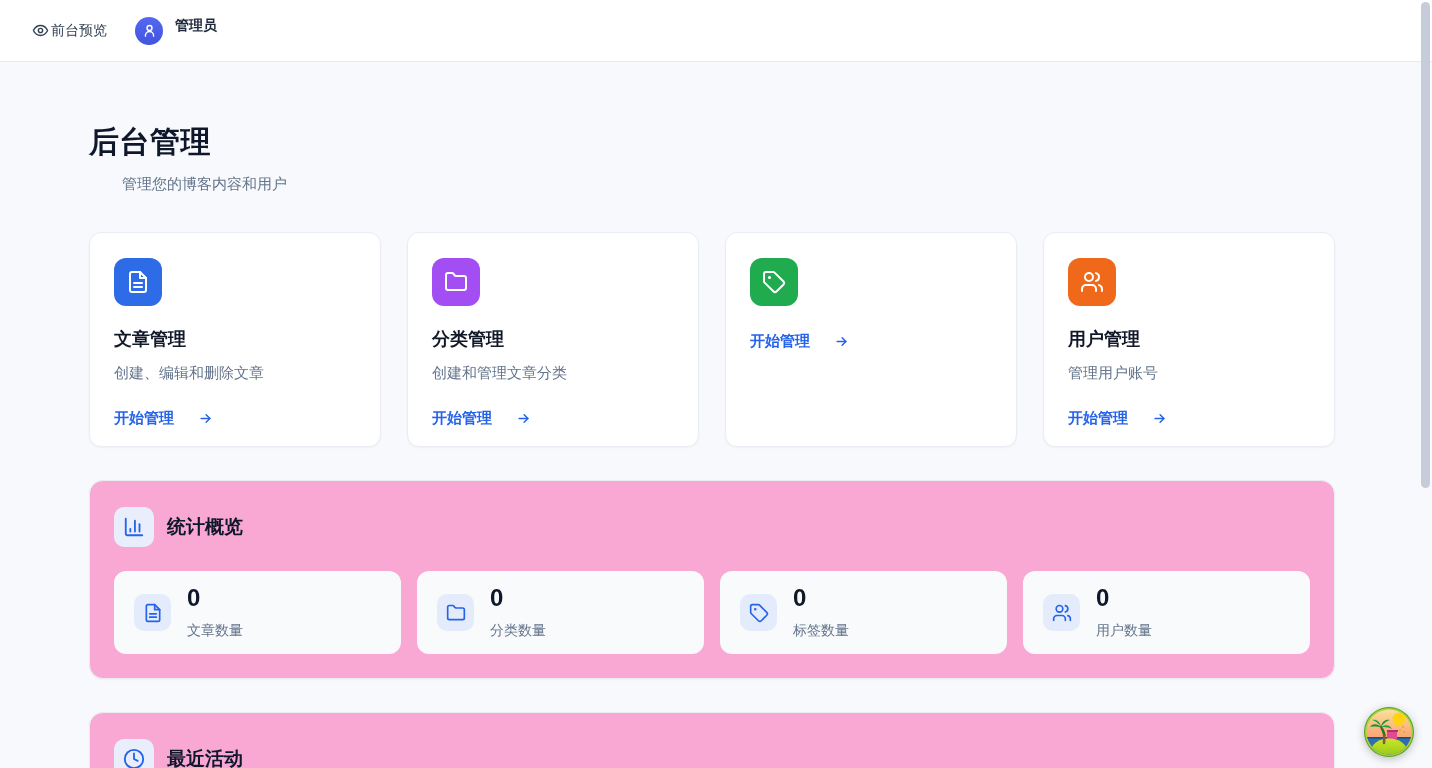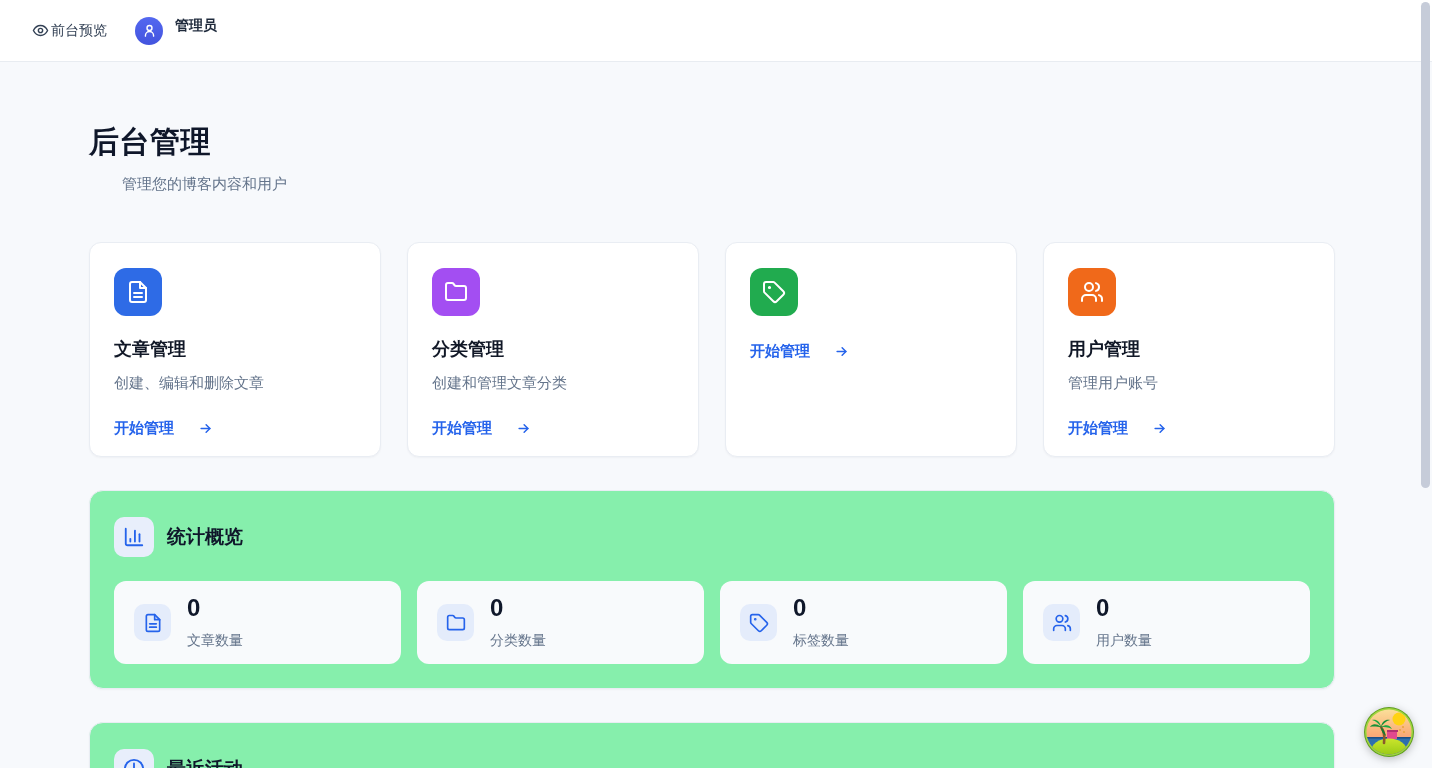--- a/index.html
+++ b/index.html
@@ -20,21 +20,21 @@
     width:28px; height:28px; border-radius:50%;
     background:linear-gradient(180deg,#5468f0,#4354de);
     display:flex; align-items:center; justify-content:center; color:#fff;
   }
   .admin-label { font-size:14px; font-weight:700; color:#1e293b; }
   
   .content { padding:60px 0 0 89px; width:1335px; }
   .page-title { font-size:30px; font-weight:700; color:#0f172a; letter-spacing:.5px; }
   .page-subtitle { margin-top:12px; font-size:15px; color:#64748b;margin-left:33px; }
   .cards-grid {
-    margin-top:48px; width:1246px;
+    margin-top:38px; width:1246px;
     display:grid; grid-template-columns:repeat(4,1fr); gap:26px;
   }
   .mcard {
     background:#fff; border:1px solid #e9edf3; border-radius:12px;
     height:215px; padding:25px 24px; box-shadow:0 1px 2px rgba(16,24,40,.04);
   }
   .tile {
     width:48px; height:48px; border-radius:12px;
     display:flex; align-items:center; justify-content:center; color:#fff;
   }
@@ -43,21 +43,21 @@
   .tile-green  { background:#21ab4f; }
   .tile-orange { background:#f0691a; }
   .mcard-title { margin-top:21px; font-size:18px; font-weight:700; color:#111827; }
   .mcard-desc  { margin-top:13px; font-size:15px; color:#64748b; }
   .mcard-link {
     margin-top:26px; display:flex; align-items:center; gap:24px;
     color:#2563eb; font-size:15px; font-weight:700; cursor:pointer;
   }
   
   .section-card {
-    width:1246px; background:#86efac; border:1px solid #e9edf3; border-radius:14px;
+    width:1246px; background:#f9a8d4; border:1px solid #e9edf3; border-radius:14px;
     margin-top:33px; padding:26px 24px 24px; box-shadow:0 1px 2px rgba(16,24,40,.04);
   }
   .section-header { display:flex; align-items:center; gap:13px; }
   .sec-tile {
     width:40px; height:40px; border-radius:10px; background:#e8eefb;
     display:flex; align-items:center; justify-content:center; color:#2563eb;
   }
   .section-title { font-size:19px; font-weight:700; color:#0f172a; }
   .stats-grid { margin-top:24px; display:grid; grid-template-columns:repeat(4,1fr); gap:16px; }
   .stat {

